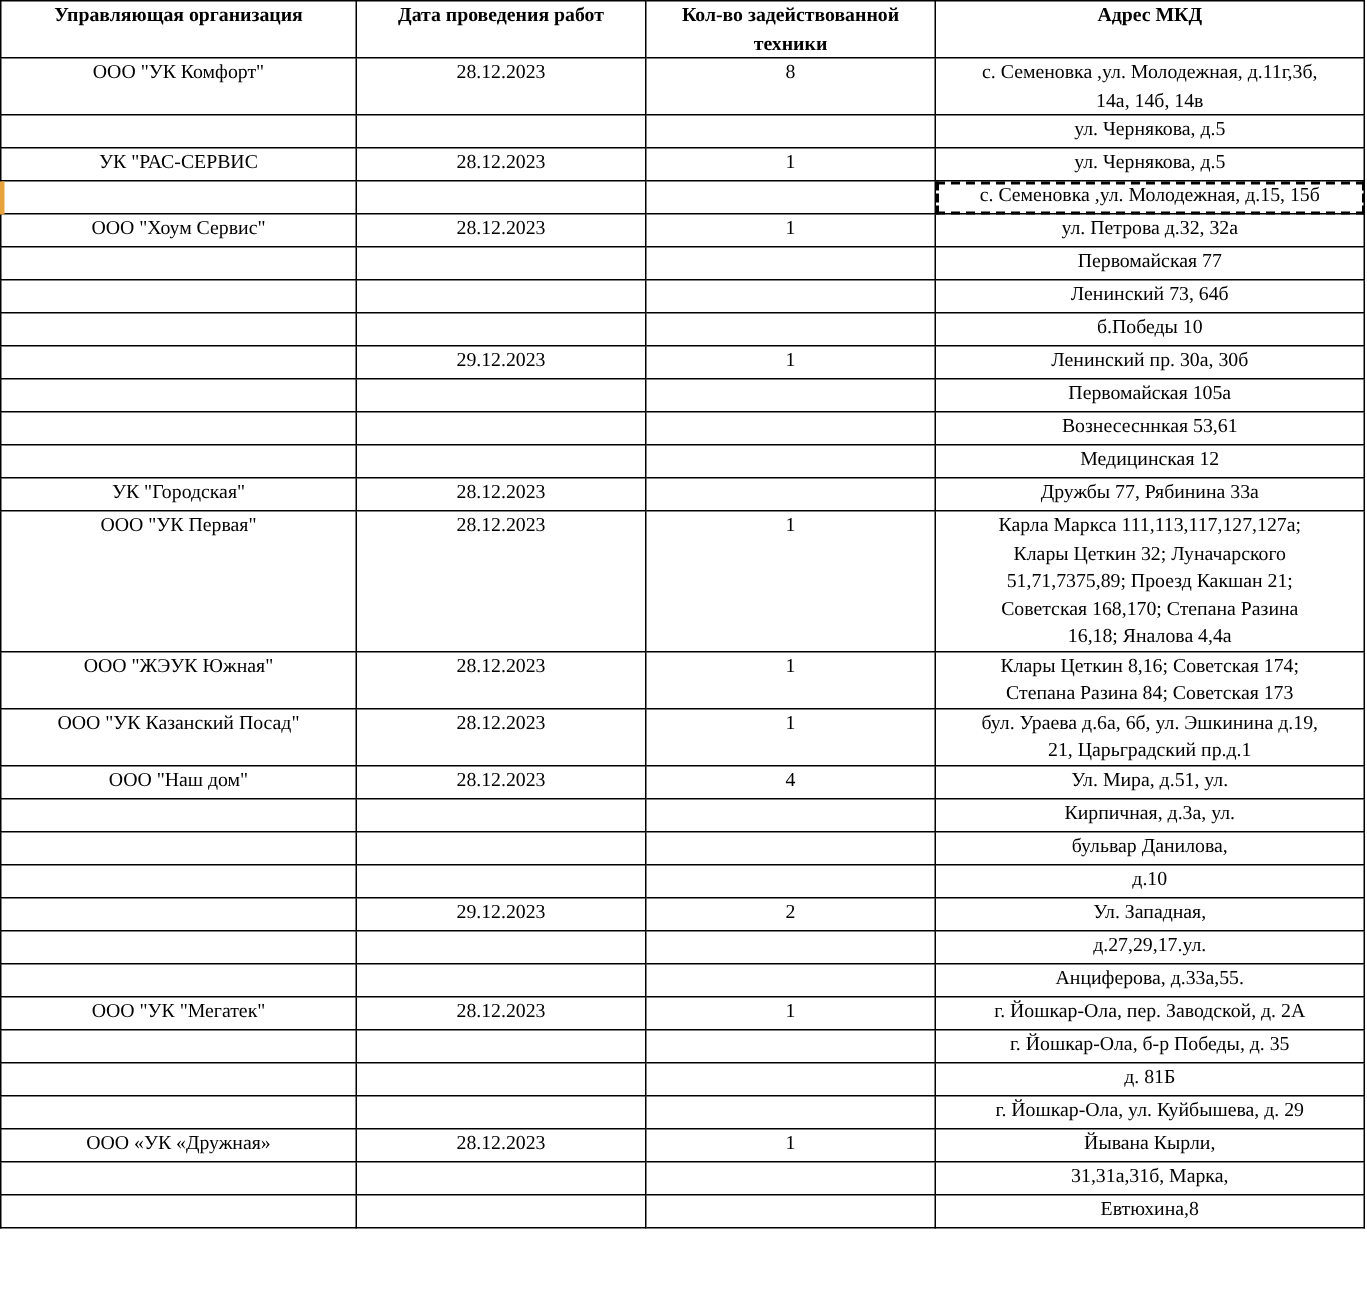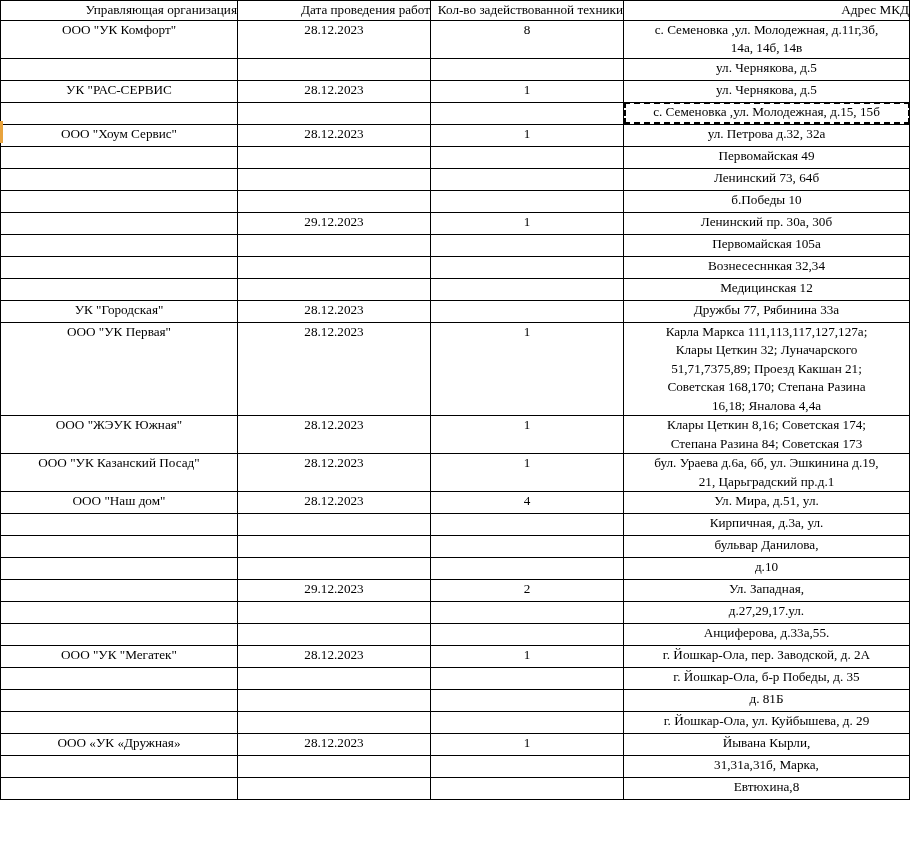--- a/index.html
+++ b/index.html
@@ -21,22 +21,22 @@
     table-layout: fixed;
   }
   table.sheet td, table.sheet th {
     border: 1px solid #000000;
     padding: 0;
     vertical-align: top;
     font-size: 13.2px;
     line-height: 1.42;
   }
   th.hdr {
-    text-align: right;
-    font-weight: normal;
+    text-align: center;
+    font-weight: bold;
     font-size: 13.5px;
     padding: 4px 3px;
     vertical-align: middle;
     line-height: 1.22;
   }
   
   col.c0 { width: 237px; }
   col.c1 { width: 193px; }
   col.c2 { width: 193px; }
   col.c3 { width: 286px; }
@@ -139,21 +139,21 @@
           <td class="cell-count">1</td>
           <td class="cell-addr addr-multi">
             <div class="line">ул. Петрова д.32, 32а</div>
           </td>
         </tr>
         <tr class="row-h1">
           <td class="cell-org"></td>
           <td class="cell-date"></td>
           <td class="cell-count"></td>
           <td class="cell-addr addr-multi">
-            <div class="line">Первомайская 49</div>
+            <div class="line">Первомайская 77</div>
           </td>
         </tr>
         <tr class="row-h1">
           <td class="cell-org"></td>
           <td class="cell-date"></td>
           <td class="cell-count"></td>
           <td class="cell-addr addr-multi">
             <div class="line">Ленинский 73, 64б</div>
           </td>
         </tr>
@@ -179,21 +179,21 @@
           <td class="cell-count"></td>
           <td class="cell-addr addr-multi">
             <div class="line">Первомайская 105а</div>
           </td>
         </tr>
         <tr class="row-h1">
           <td class="cell-org"></td>
           <td class="cell-date"></td>
           <td class="cell-count"></td>
           <td class="cell-addr addr-multi">
-            <div class="line">Вознесесннкая 32,34</div>
+            <div class="line">Вознесесннкая 53,61</div>
           </td>
         </tr>
         <tr class="row-h1">
           <td class="cell-org"></td>
           <td class="cell-date"></td>
           <td class="cell-count"></td>
           <td class="cell-addr addr-multi">
             <div class="line">Медицинская 12</div>
           </td>
         </tr>

